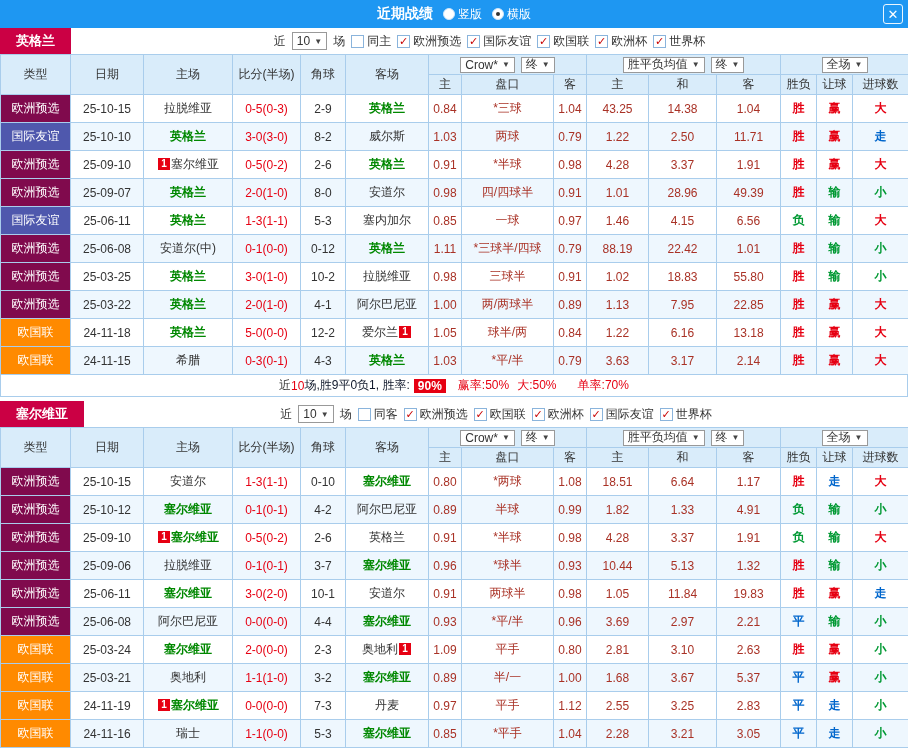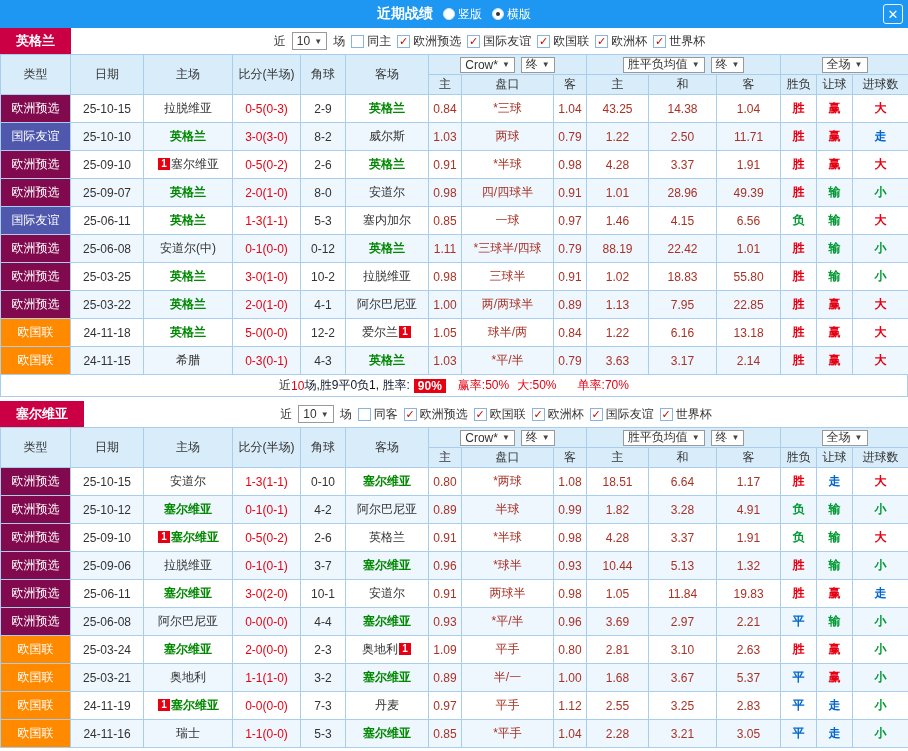--- a/index.html
+++ b/index.html
@@ -525,21 +525,21 @@
         <td class="c-type" style="background-color: rgb(128, 10, 77);">欧洲预选</td>
         <td class="c-date">25-10-12</td>
         <td class="c-team"><span class="team-focus">塞尔维亚</span></td>
         <td class="c-score">0-1(0-1)</td>
         <td class="c-corner">4-2</td>
         <td class="c-team"><span>阿尔巴尼亚</span></td>
         <td class="c-odd">0.89</td>
         <td class="c-hcap">半球</td>
         <td class="c-odd">0.99</td>
         <td class="c-odd">1.82</td>
-        <td class="c-odd">3.28</td>
+        <td class="c-odd">1.33</td>
         <td class="c-odd">4.91</td>
         <td class="c-res" style="color: rgb(0, 153, 51);">负</td>
         <td class="c-res" style="color: rgb(0, 153, 51);">输</td>
         <td class="c-res" style="color: rgb(0, 153, 51);">小</td>
       </tr>
       <tr>
         <td class="c-type" style="background-color: rgb(128, 10, 77);">欧洲预选</td>
         <td class="c-date">25-09-10</td>
         <td class="c-team"><span class="badge1">1</span><span class="team-focus">塞尔维亚</span></td>
         <td class="c-score">0-5(0-2)</td>

